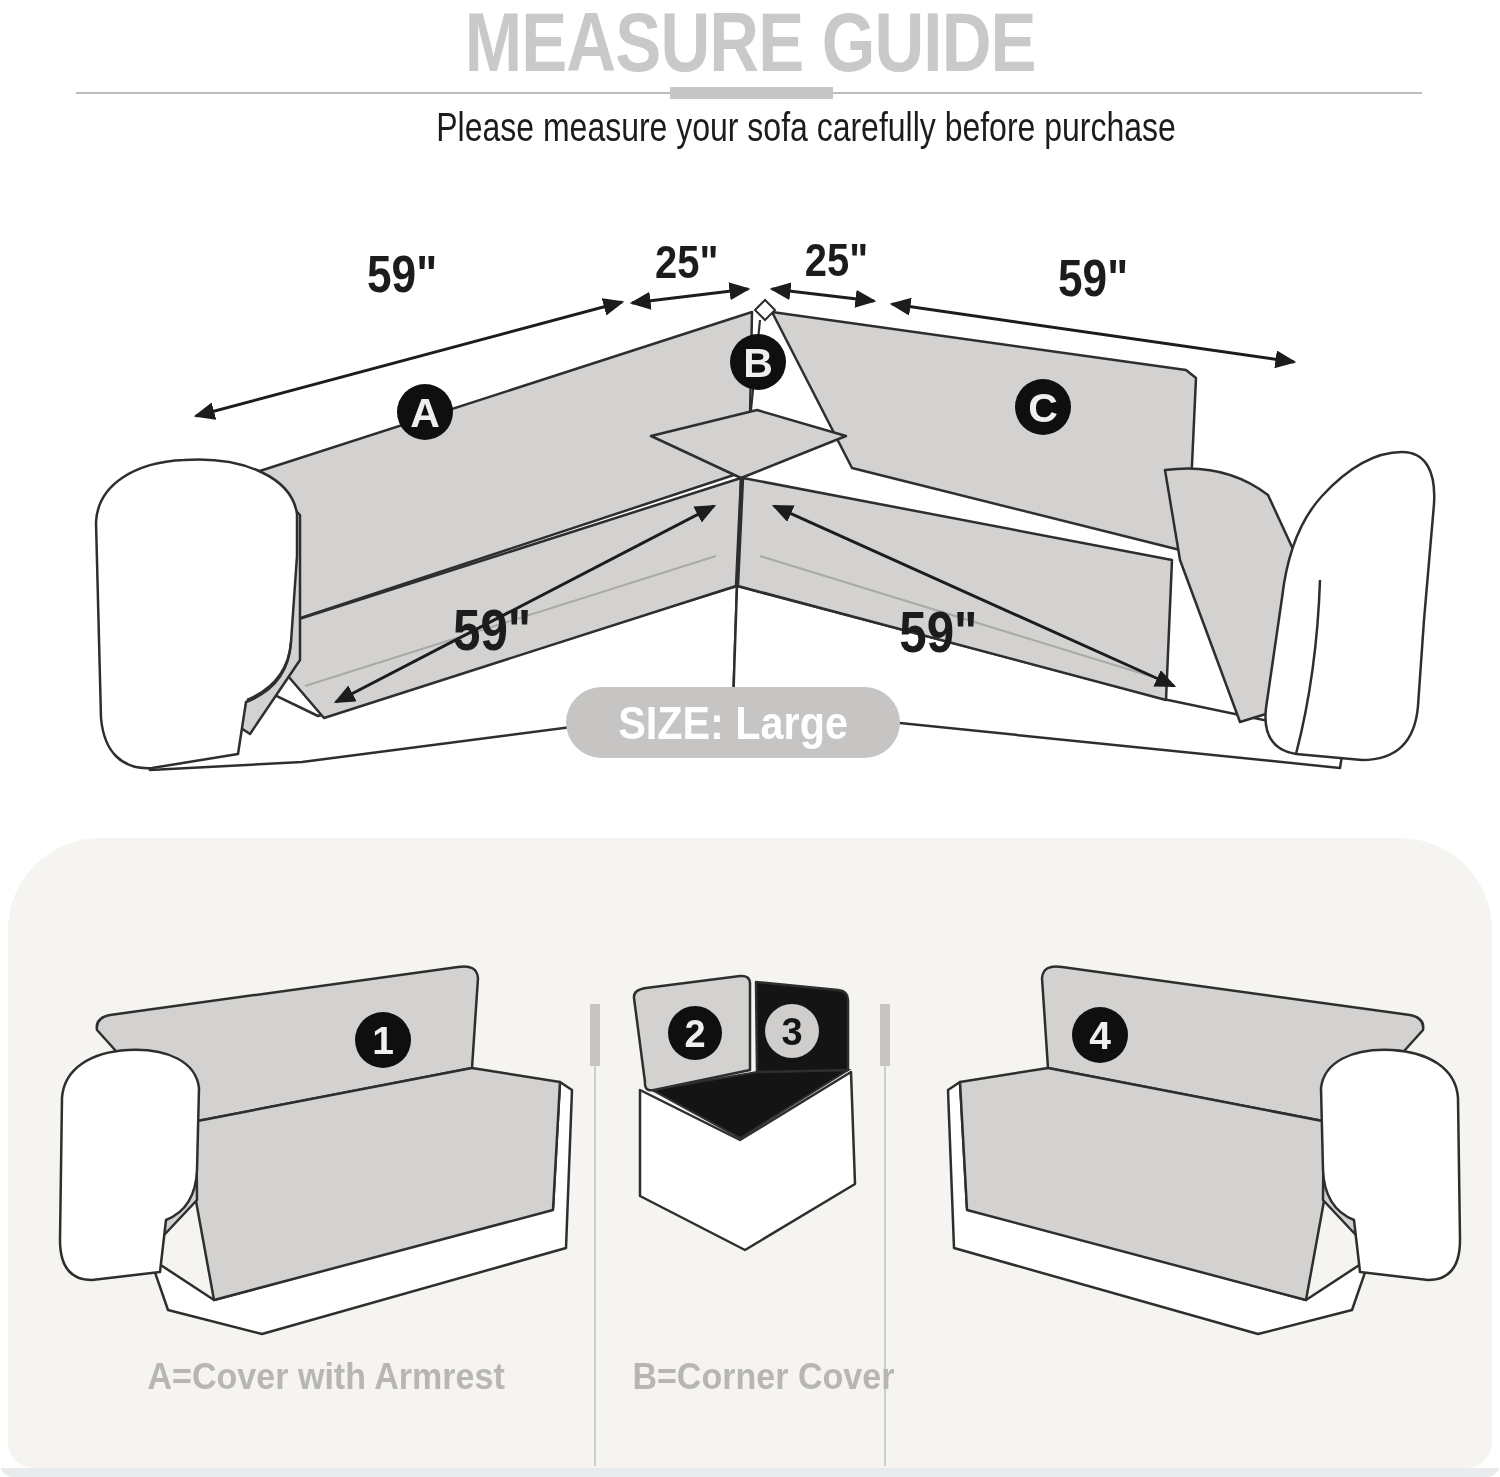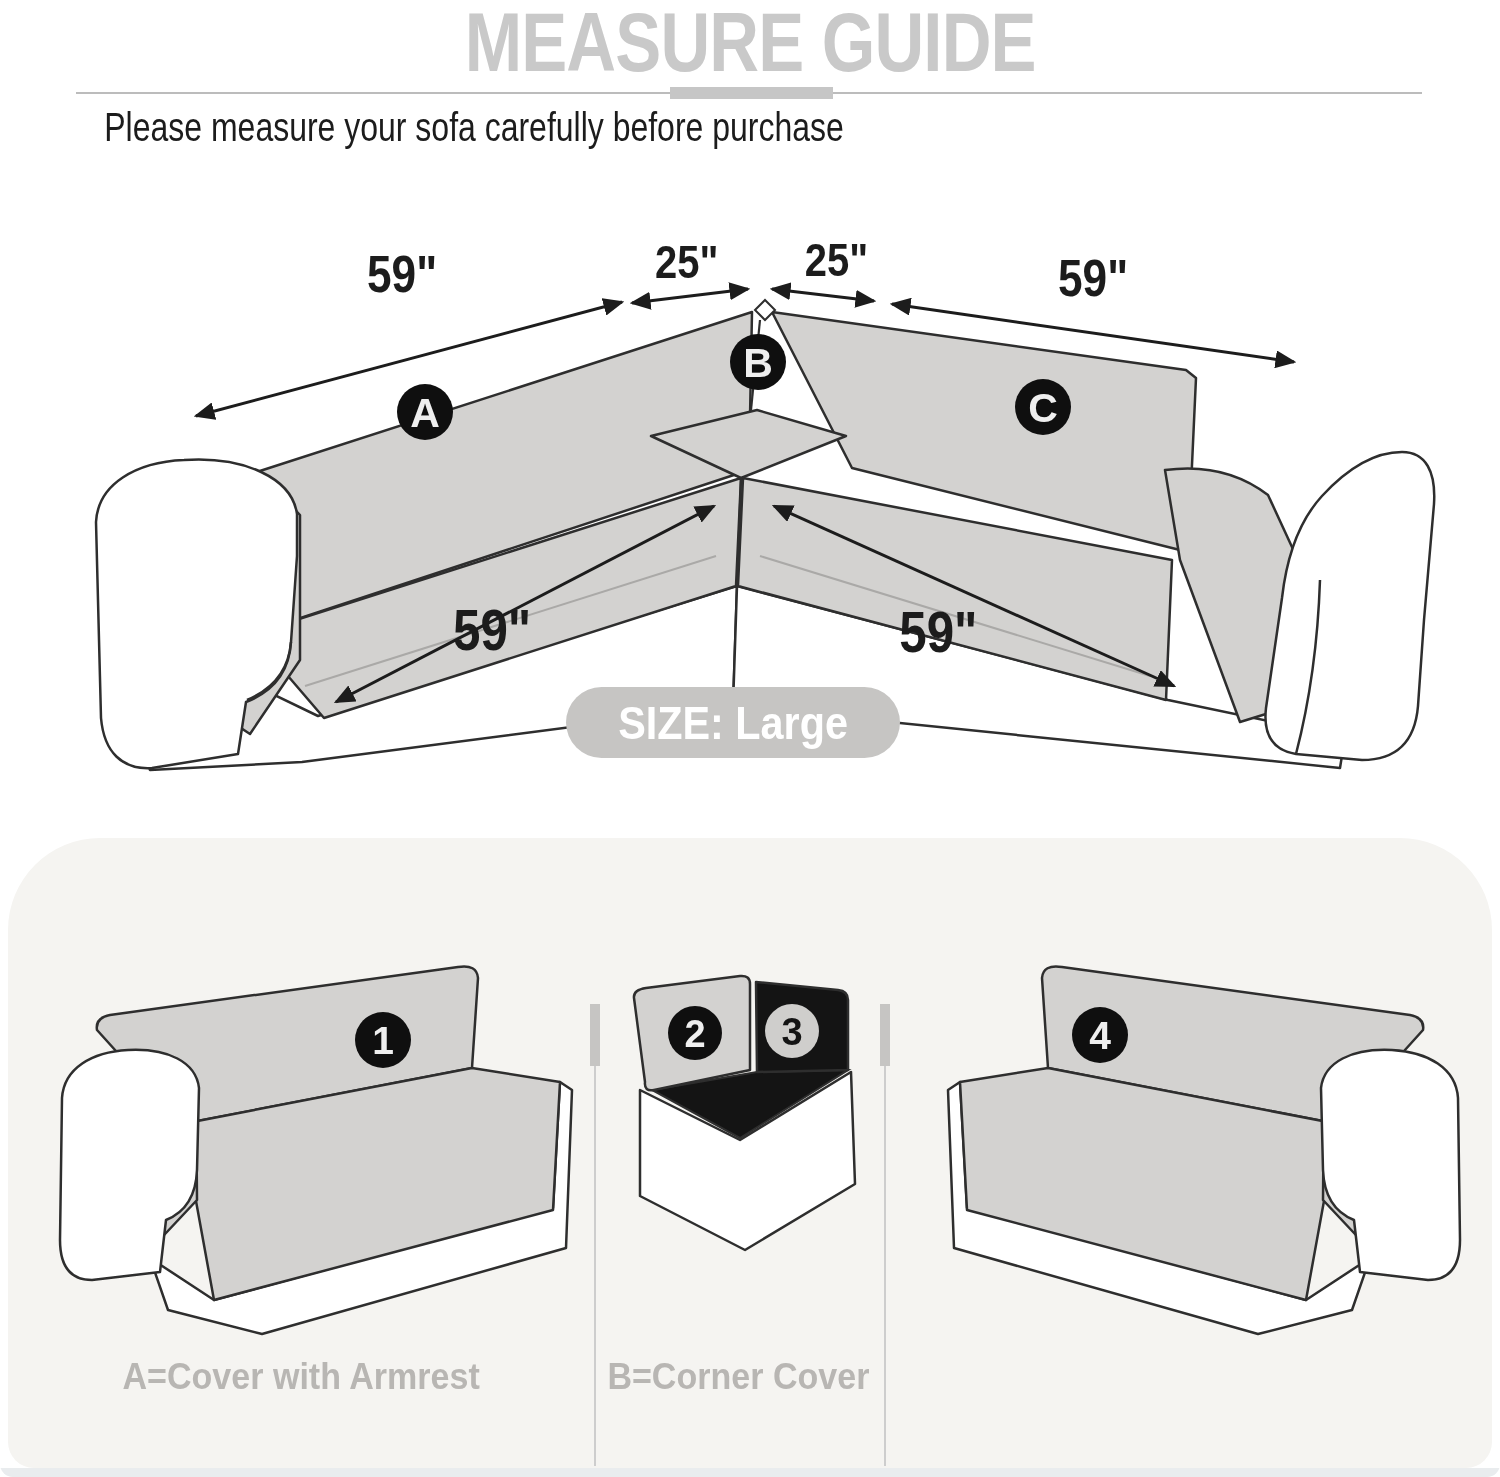--- a/index.html
+++ b/index.html
@@ -9,21 +9,21 @@
     border-radius:13px;
   }
   
   .title-wrap{position:absolute;left:0;top:-6px;width:1500px;text-align:center;}
   .title-wrap h1{
     margin:0;display:inline-block;font-size:84px;font-weight:bold;letter-spacing:-1px;
     color:#c9c9c9;transform:scaleX(0.82);transform-origin:center;white-space:nowrap;
   }
   .divider-thin{position:absolute;left:76px;top:92px;width:1346px;height:2px;background:#bcbcbc;}
   .divider-thick{position:absolute;left:670px;top:87px;width:163px;height:12px;background:#c6c6c6;}
-  .subtitle-wrap{position:absolute;left:0;top:104px;width:1280px;text-align:left;text-decoration:underline;}
+  .subtitle-wrap{position:absolute;left:0;top:104px;width:1280px;text-align:right;text-decoration:underline;}
   .subtitle-wrap div{
     display:inline-block;font-size:41px;font-weight:400;color:#1c1c1c;
     transform:scaleX(0.78);transform-origin:center;white-space:nowrap;
   }
   
   #main-diagram{position:absolute;left:0;top:150px;width:1500px;height:660px;}
   #pieces-diagram{position:absolute;left:0;top:838px;width:1500px;height:630px;z-index:2;}
   svg text{font-family:"Liberation Sans",sans-serif;}
   
   .bottom-panel{
@@ -35,21 +35,21 @@
     background:#c5c4c2;border-radius:16px 16px 44px 44px;text-align:center;
   }
   .banner div{
     display:inline-block;line-height:90px;font-size:55px;font-weight:bold;color:#ffffff;
     transform:scaleX(0.88);transform-origin:center;white-space:nowrap;
   }
   .vdiv-thin{position:absolute;width:2px;background:#cdcdcd;z-index:3;}
   .vdiv-thick{position:absolute;width:10px;background:#c6c5c3;z-index:3;}
   .caption{
     position:absolute;top:1356px;height:48px;z-index:3;text-align:center;color:#b8b6b3;
-    font-size:37px;font-weight:bold;
+    font-size:37px;font-weight:bold;padding-left:25px;
   }
   .caption span{display:inline-block;transform:scaleX(0.92);transform-origin:center;white-space:nowrap;}
   .bottom-strip{position:absolute;left:0;top:1468px;width:1500px;height:9px;background:#e9ecee;z-index:4;}
 </style>
 </head>
 <body>
 
 <div id="stage">
 
   <div class="title-wrap">

